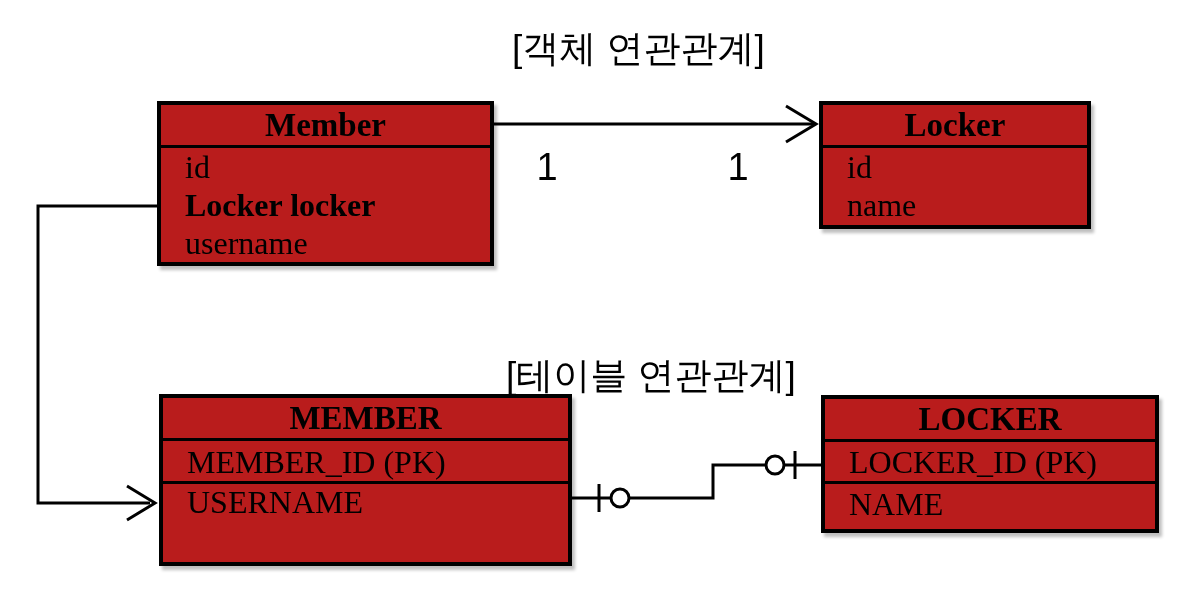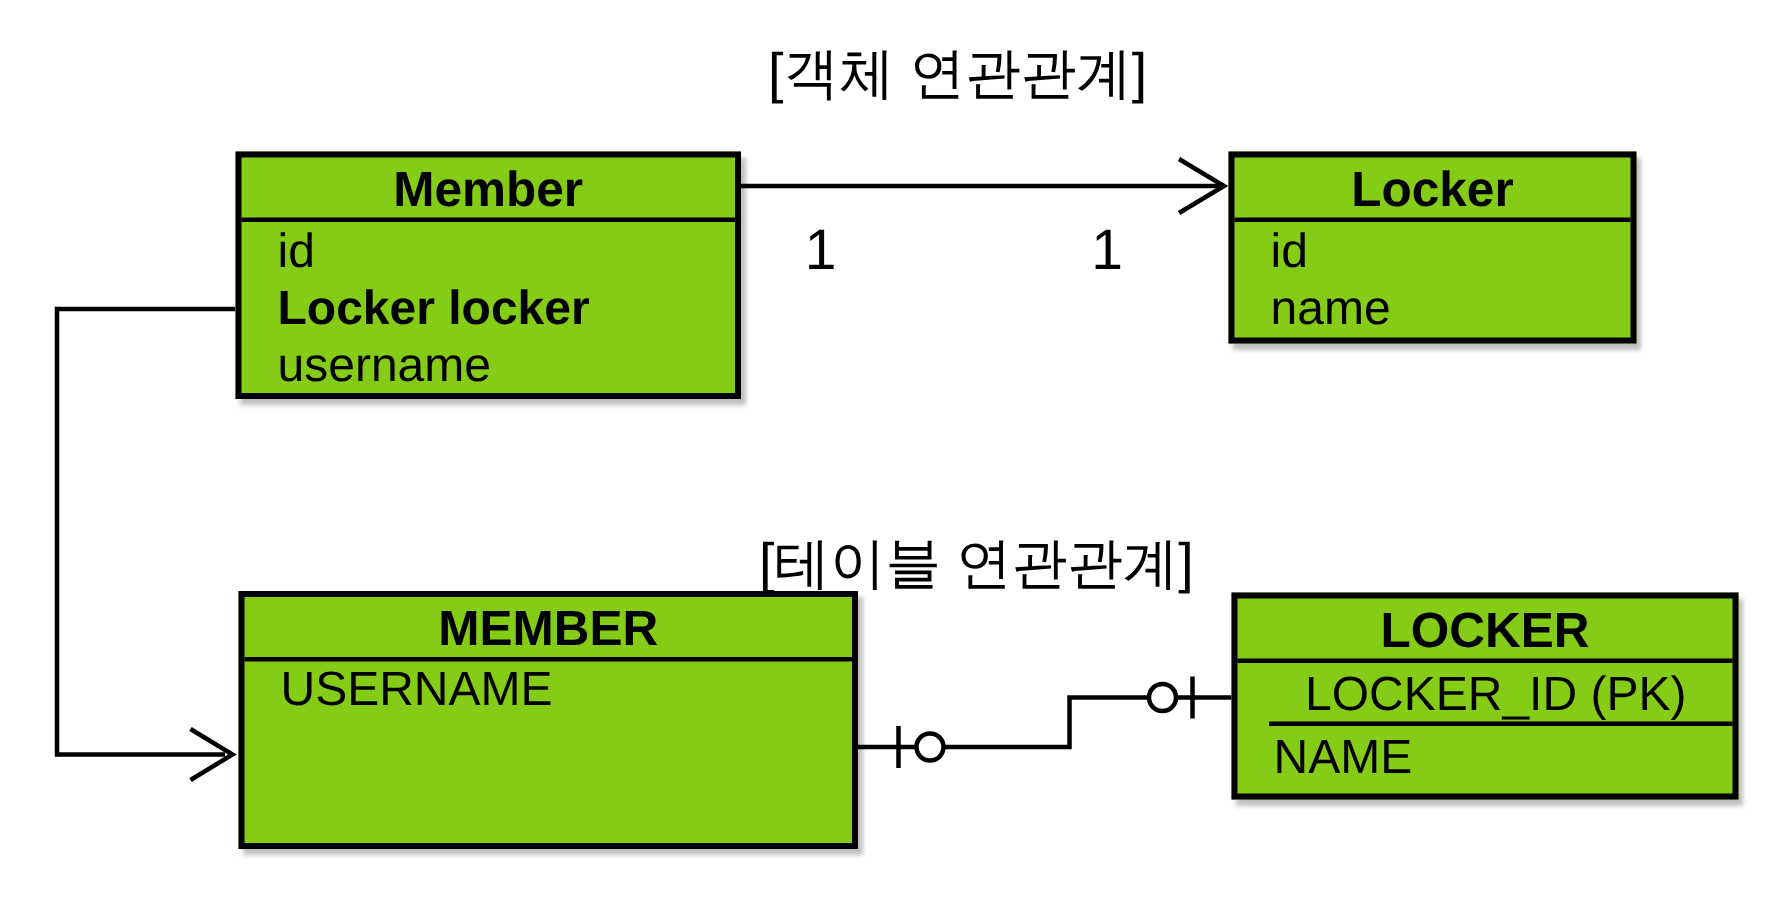--- a/index.html
+++ b/index.html
@@ -38,24 +38,25 @@
     font-size: 38px;
     width: 30px;
     text-align: center;
     z-index: 2;
   }
   .card-left  { left: 532px; top: 146px; }
   .card-right { left: 723px; top: 146px; }
 
   .entity {
     position: absolute;
-    background: #84cc16;
+    background: #b91c1c;
     border: 4px solid #000;
     z-index: 2;
     box-shadow: 3px 4px 3px rgba(0,0,0,0.25);
+    font-family: Liberation Serif, serif;
   }
   .entity-header {
     border-bottom: 3px solid #000;
     font-weight: bold;
     font-size: 33px;
     text-align: center;
     height: 43px;
     line-height: 41px;
     overflow: hidden;
   }
@@ -72,21 +73,21 @@
   .box-member-class { left: 157px; top: 101px; width: 337px; height: 165px; }
   .box-member-class .row { height: 38px; line-height: 38px; }
   .box-locker-class { left: 819px; top: 101px; width: 272px; height: 128px; }
   .box-locker-class .row { height: 38px; line-height: 38px; }
 
   
   .box-member-table { left: 159px; top: 394px; width: 413px; height: 172px; }
   .box-member-table .row-key { height: 43px; line-height: 42px; }
   .box-member-table .row-plain { height: 37px; line-height: 37px; }
   .box-locker-table { left: 821px; top: 395px; width: 338px; height: 138px; }
-  .box-locker-table .row-key { height: 42px; line-height: 41px; margin-left: 21px; }
+  .box-locker-table .row-key { height: 42px; line-height: 41px; }
   .box-locker-table .row-plain { height: 41px; line-height: 41px; }
 </style>
 </head>
 <body>
 
 <div class="canvas">
 
   <svg class="overlay" viewBox="0 0 1182 598" xmlns="http://www.w3.org/2000/svg">
 
     <g>
@@ -126,20 +127,21 @@
   <div class="entity box-locker-class">
     <div class="entity-header">Locker</div>
     <div>
       <div class="row">id</div>
       <div class="row">name</div>
     </div>
   </div>
 
   <div class="entity box-member-table">
     <div class="entity-header">MEMBER</div>
+    <div class="row row-key divider-bottom">MEMBER_ID (PK)</div>
     <div>
       <div class="row row-plain">USERNAME</div>
     </div>
   </div>
 
   <div class="entity box-locker-table">
     <div class="entity-header">LOCKER</div>
     <div class="row row-key divider-bottom">LOCKER_ID (PK)</div>
     <div class="row row-plain">NAME</div>
   </div>

